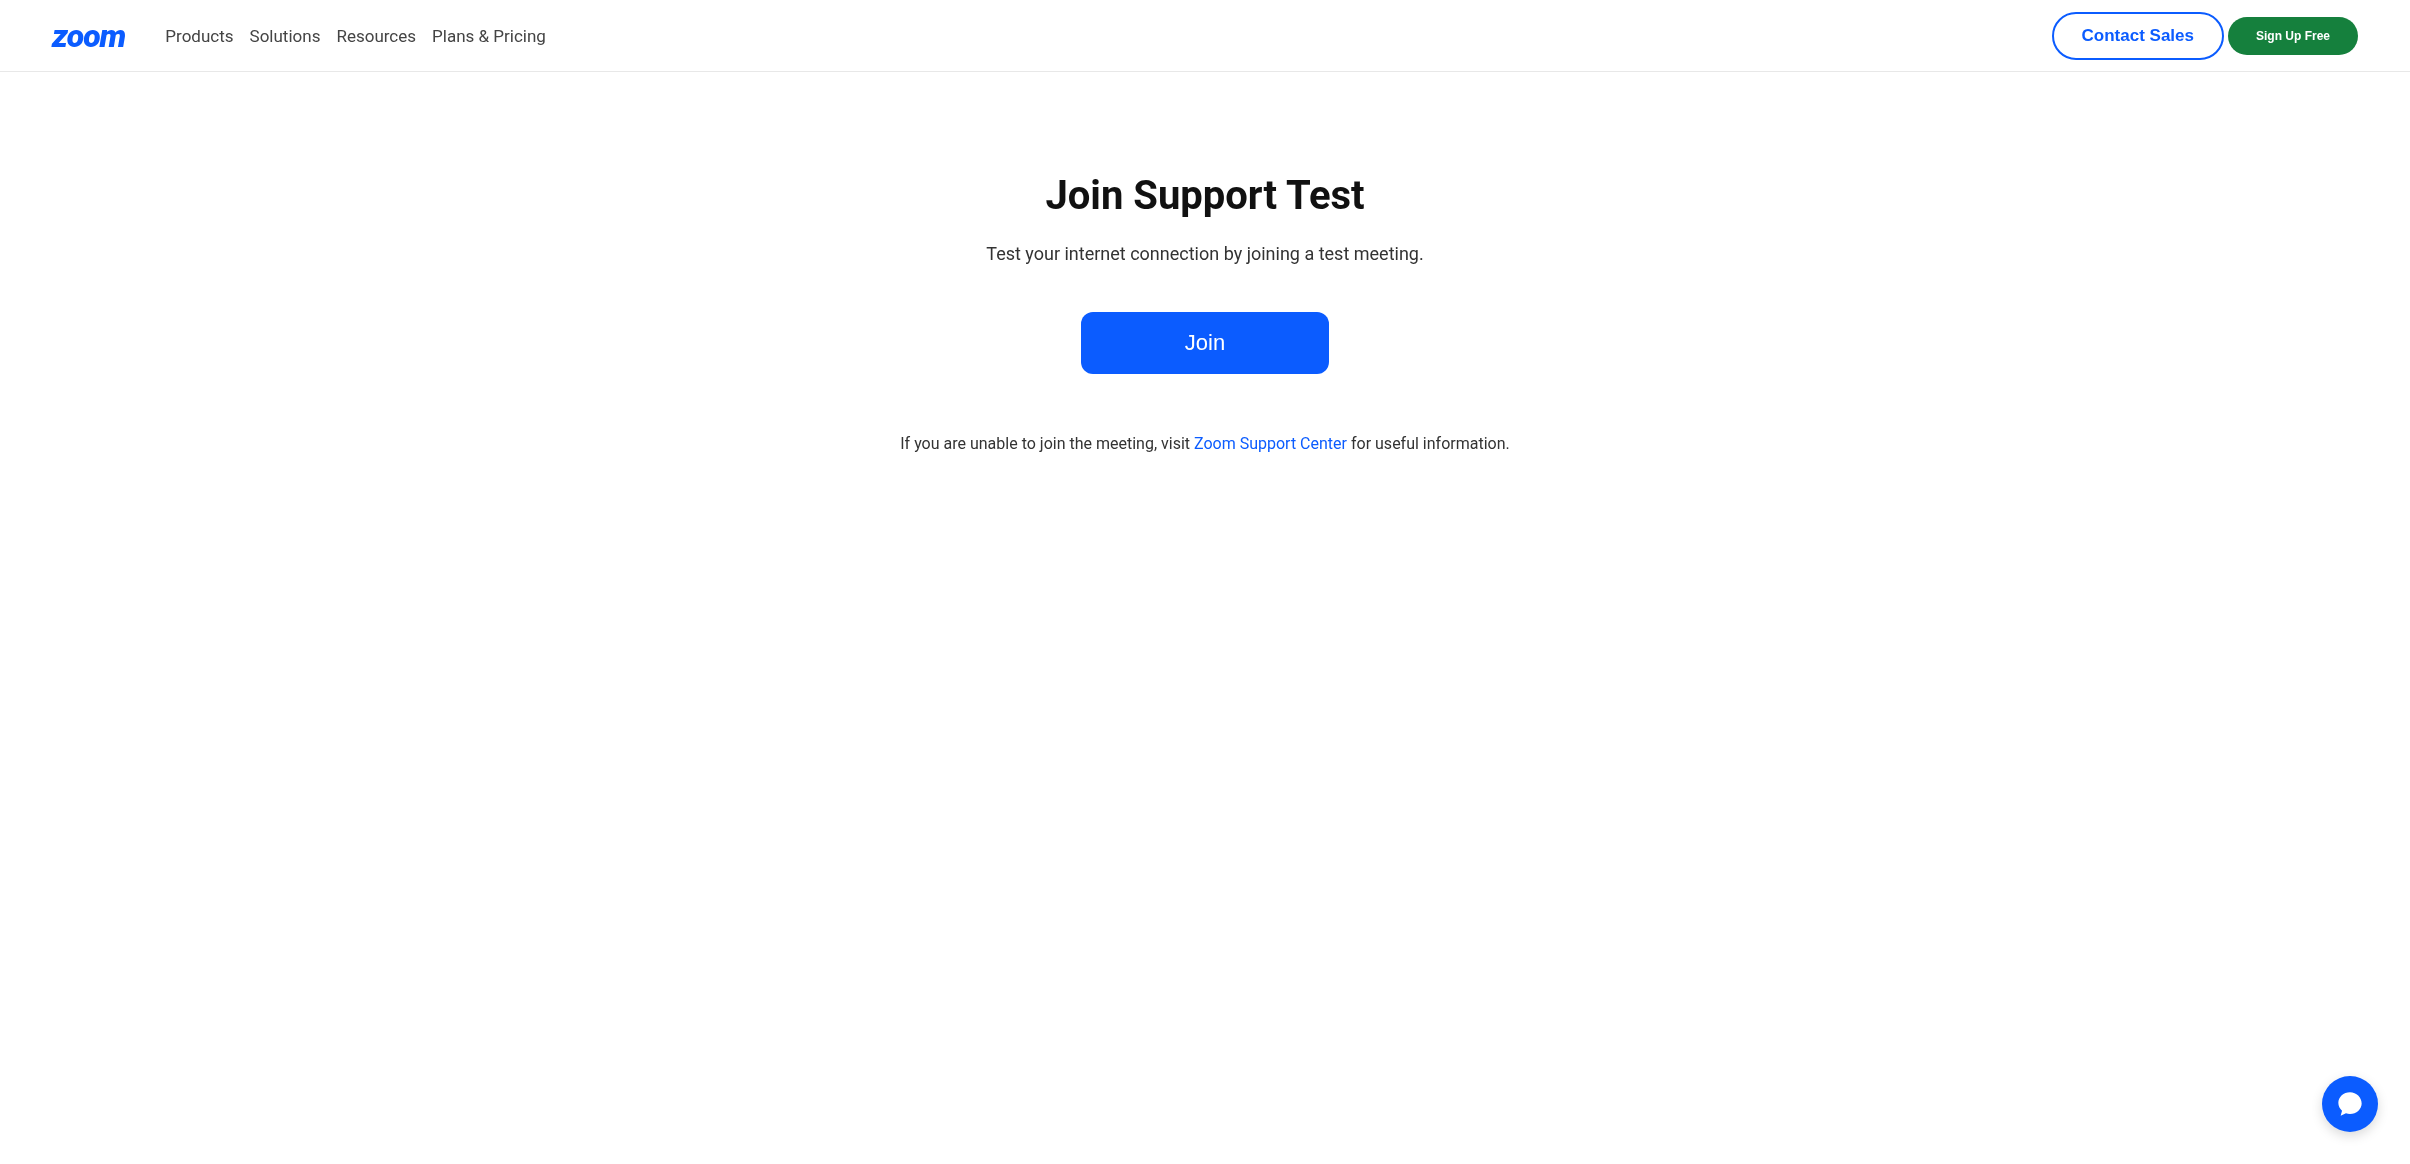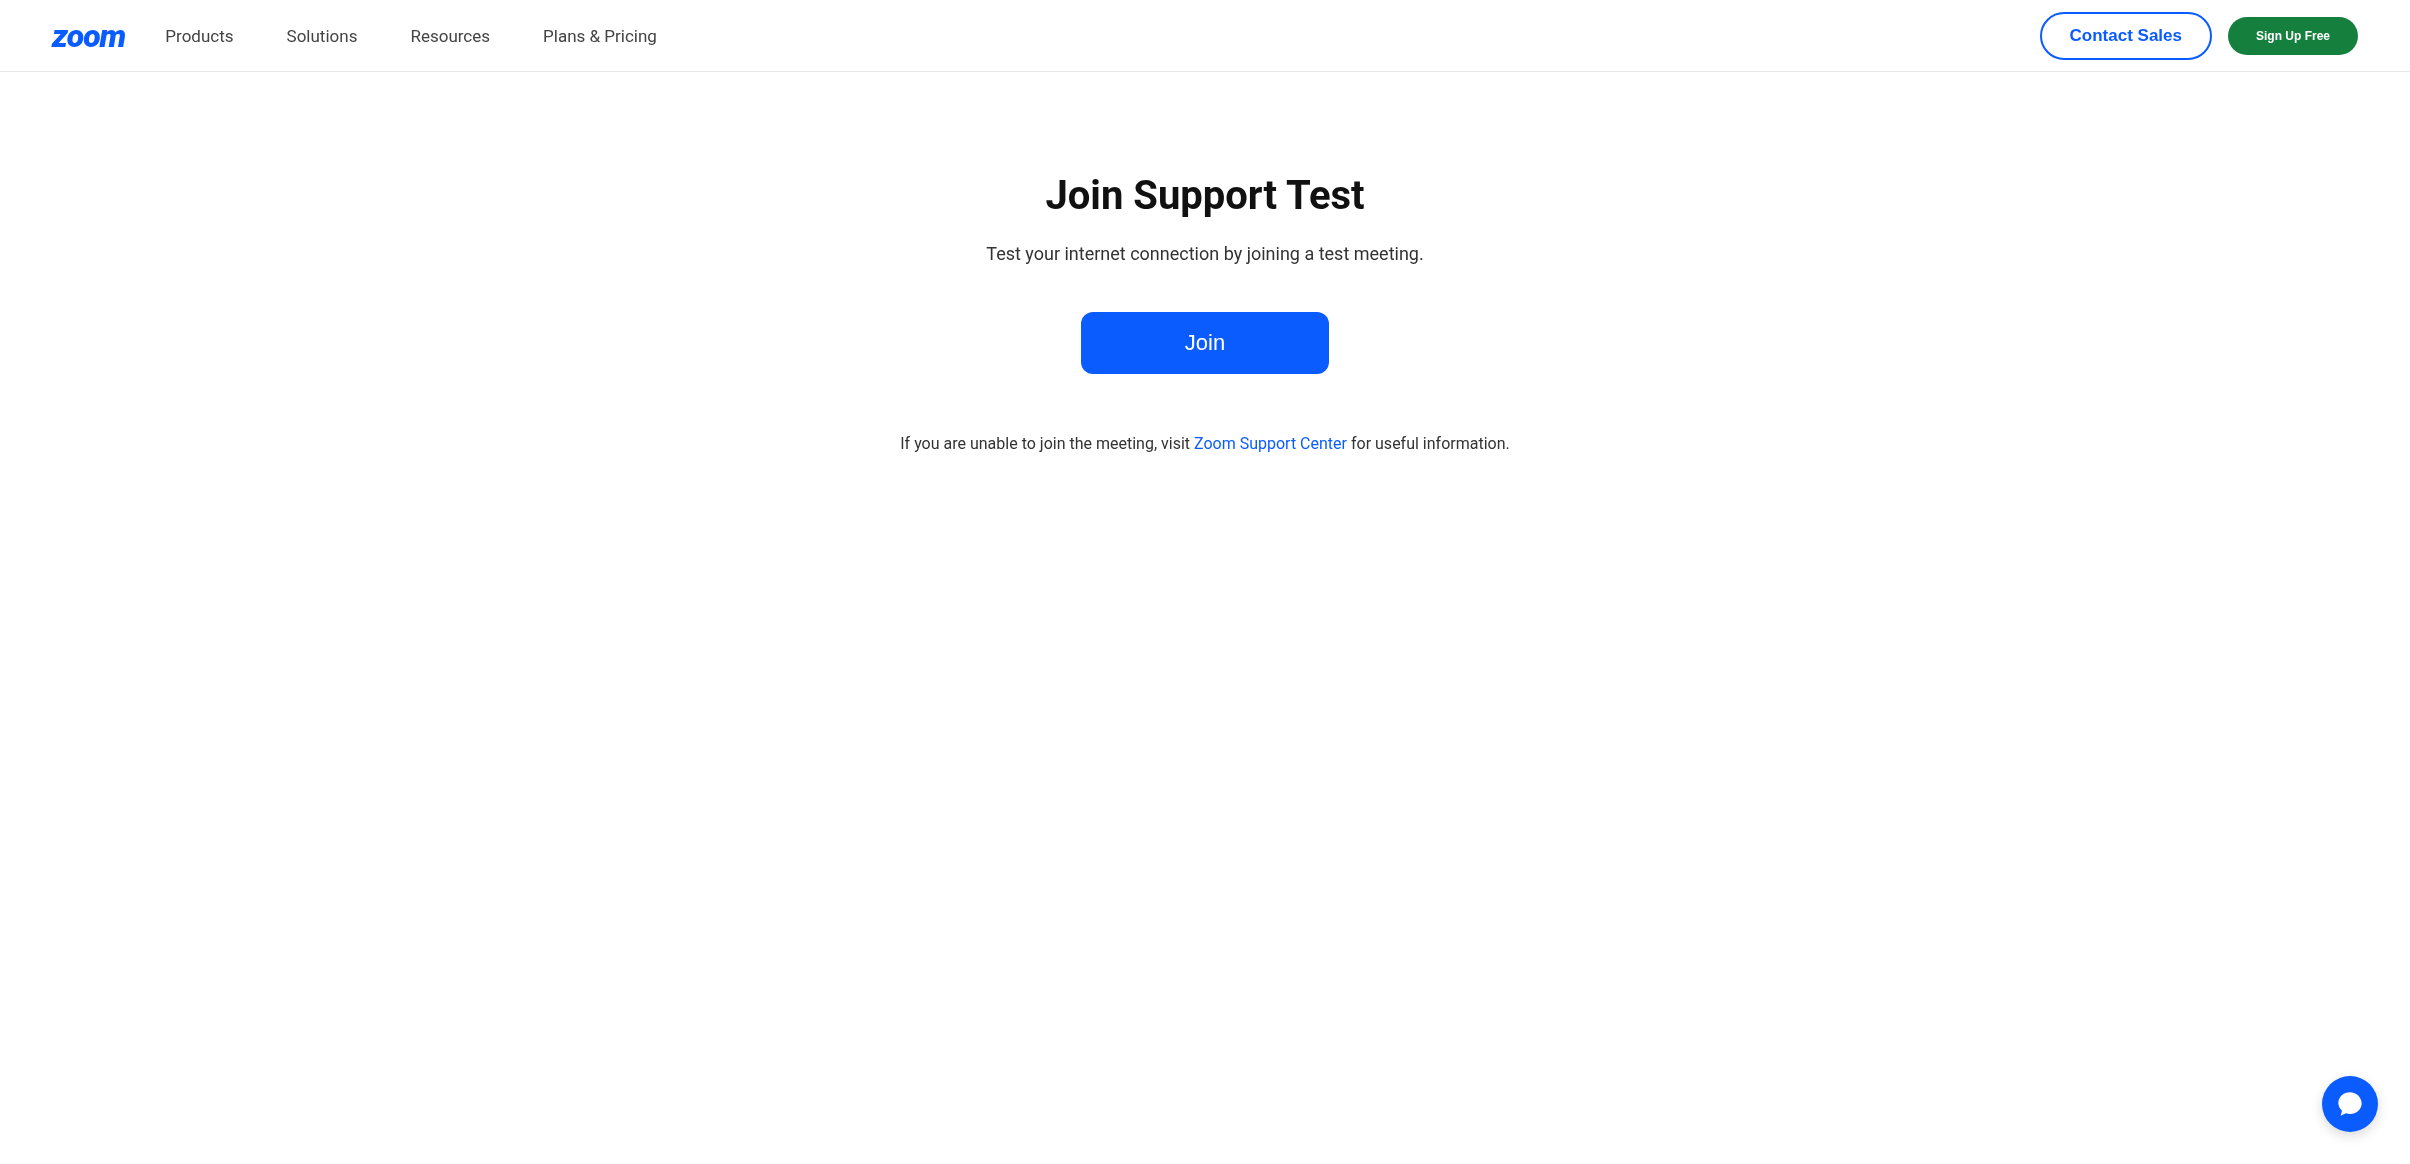--- a/index.html
+++ b/index.html
@@ -37,36 +37,36 @@
       font-weight: 900;
       color: #0b5cff;
       letter-spacing: -1px;
       line-height: 1;
       font-style: italic;
     }
 
     .nav-links {
       display: flex;
       align-items: center;
-      gap: 53px;
+      gap: 16px;
       list-style: none;
       justify-content: space-between;
     }
 
     .nav-links li a {
       text-decoration: none;
       color: #444;
       font-size: 17px;
       font-weight: 400;
     }
 
     .navbar-right {
       display: flex;
       align-items: center;
-      gap: 16px;
+      gap: 4px;
     }
 
     .btn-contact-sales {
       padding: 12px 28px;
       border: 2px solid #0b5cff;
       border-radius: 40px;
       background: transparent;
       color: #0b5cff;
       font-size: 17px;
       font-weight: 600;

